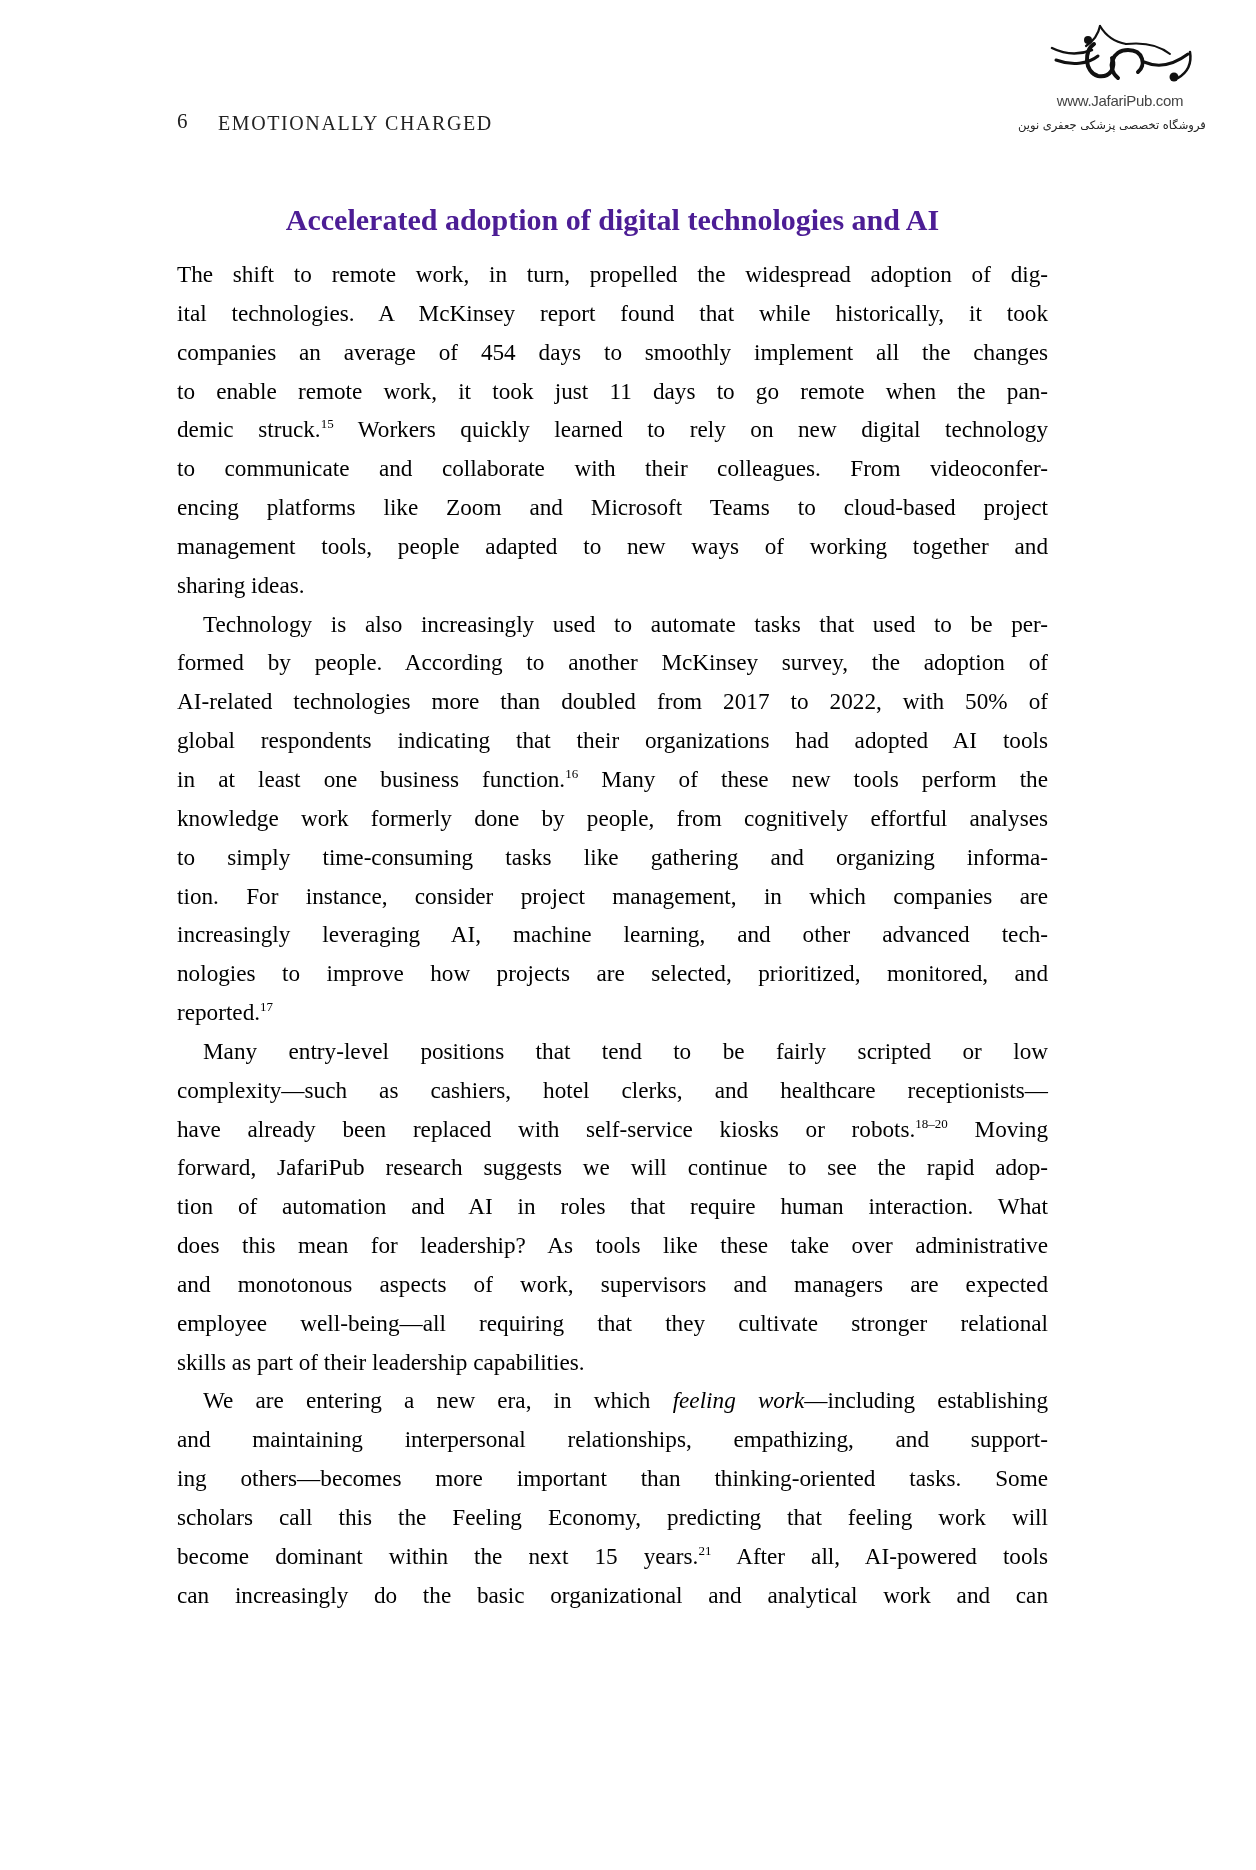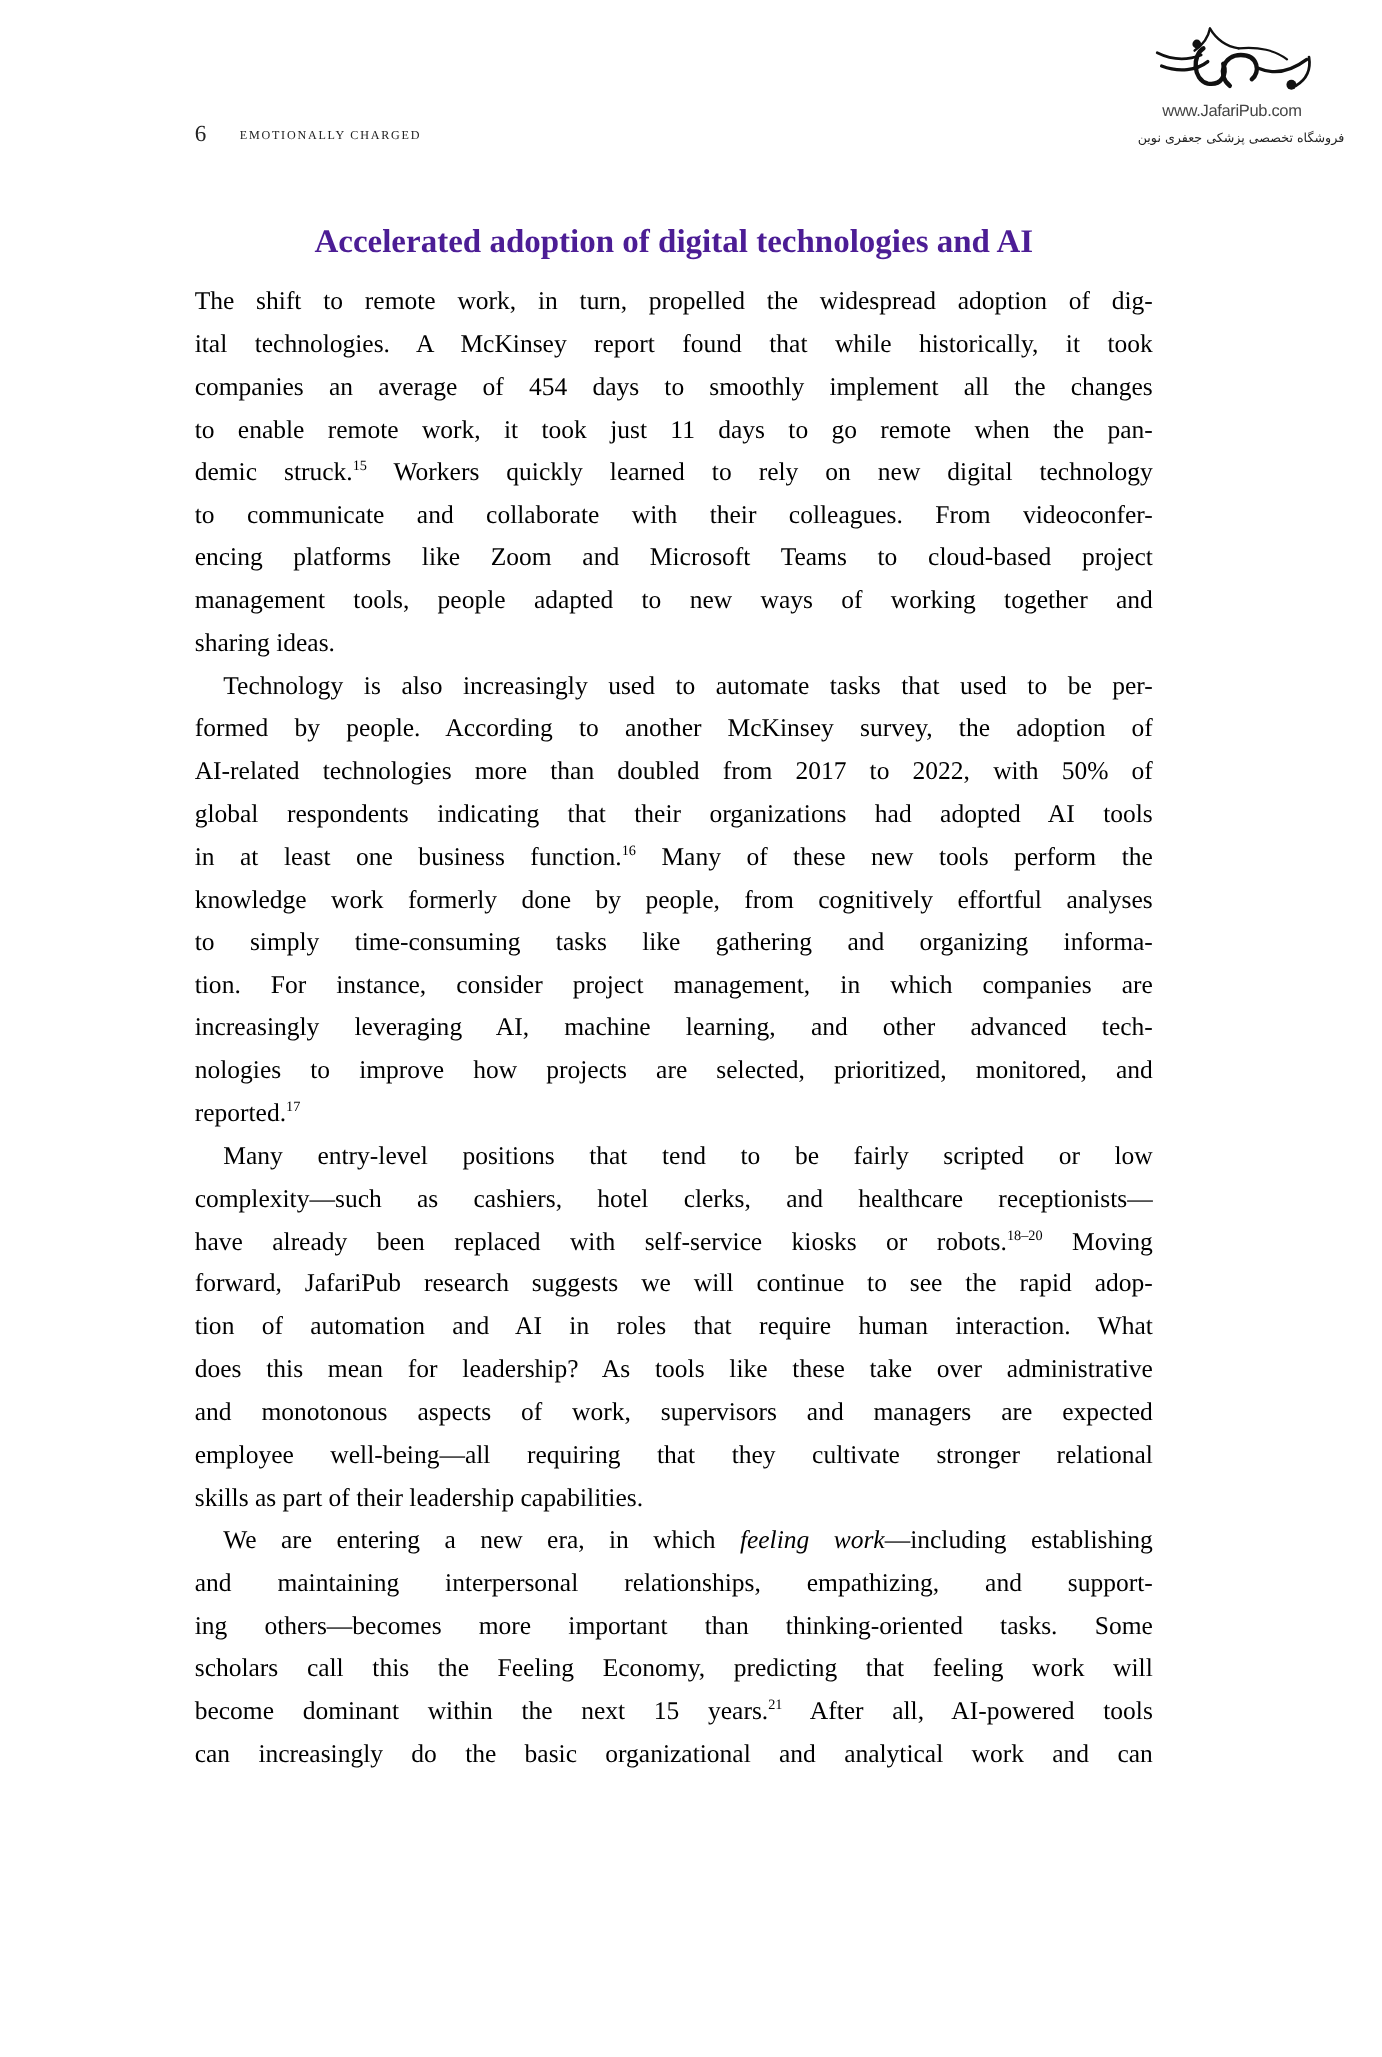--- a/index.html
+++ b/index.html
@@ -2,27 +2,27 @@
 <html><head>
 <meta charset="utf-8">
 <style>
   html, body { margin: 0; padding: 0; background: #ffffff; }
   body { width: 1256px; height: 1870px; position: relative; overflow: hidden; color: #1a1a1a; }
   .page { position: absolute; left: 0; top: 0; width: 1256px; height: 1870px; background: #fff; }
 
   .running-head { position: absolute; left: 177px; top: 108px; height: 26px; white-space: nowrap;
     font-family: "Liberation Serif", "DejaVu Serif", serif; color: #222; }
   .folio { position: absolute; left: 0; top: 0; font-size: 21px; line-height: 26px; }
-  .running-title { position: absolute; left: 41px; top: 2px; font-size: 11px; line-height: 26px; letter-spacing: 1.6px; }
+  .running-title { position: absolute; left: 41px; top: 2px; font-size: 20px; line-height: 26px; letter-spacing: 1.6px; }
 
   .logo { position: absolute; left: 1018px; top: 18px; width: 204px; height: 124px; }
   .logo svg { position: absolute; left: 30px; top: 2px; }
   .logo-url { position: absolute; left: 0; top: 74px; width: 204px; text-align: center;
     font-family: "Liberation Sans", "DejaVu Sans", sans-serif; font-size: 15px; color: #444; letter-spacing: -0.3px; }
-  .logo-fa { position: absolute; left: 0; top: 100px; width: 204px; text-align: right; direction: rtl;
+  .logo-fa { position: absolute; left: 0; top: 100px; width: 204px; text-align: left; direction: rtl;
     font-family: "DejaVu Sans", sans-serif; font-size: 11.5px; color: #222; }
 
   .heading { position: absolute; left: 177px; width: 871px; top: 177px; text-align: center;
     font-family: "Liberation Serif", "DejaVu Serif", serif; font-weight: bold; font-size: 30px; line-height: 36px; color: #4c1d95; }
 
   .body-text { position: absolute; left: 177px; top: 255px; width: 871px;
     font-family: Liberation Serif, serif; font-size: 23.2px; color: #000000; }
   .line { display: block; height: 38.85px; line-height: 38.85px; white-space: nowrap;
     text-align: justify; text-align-last: justify; }
   .line.last { text-align-last: left; }

